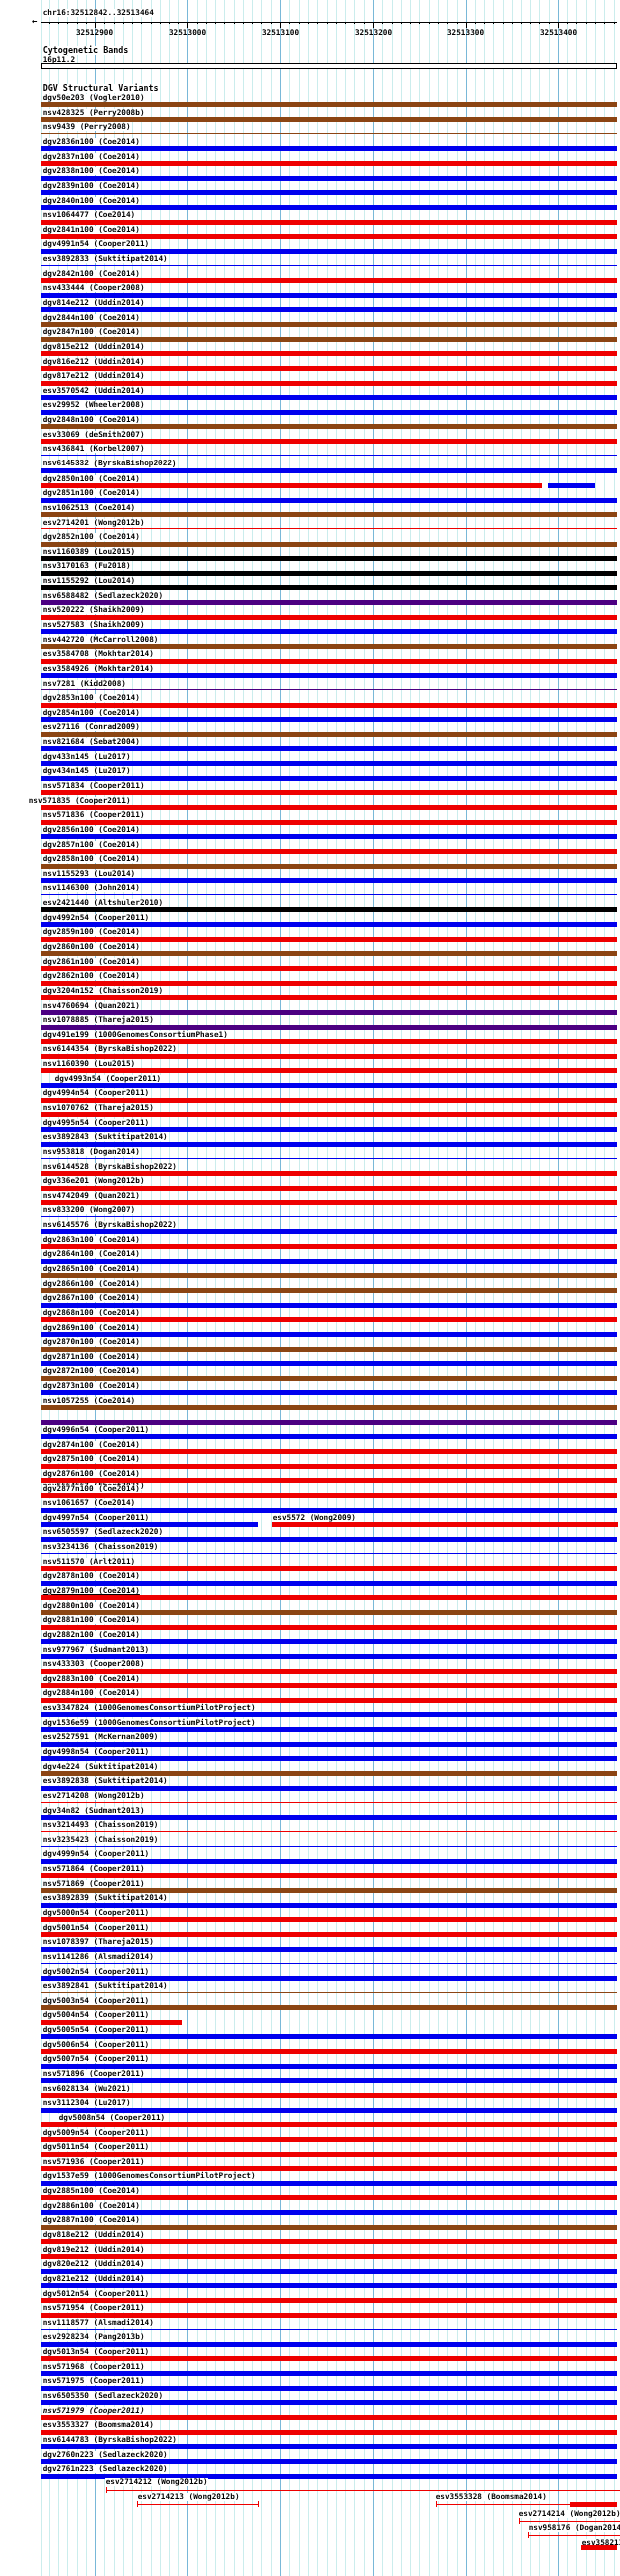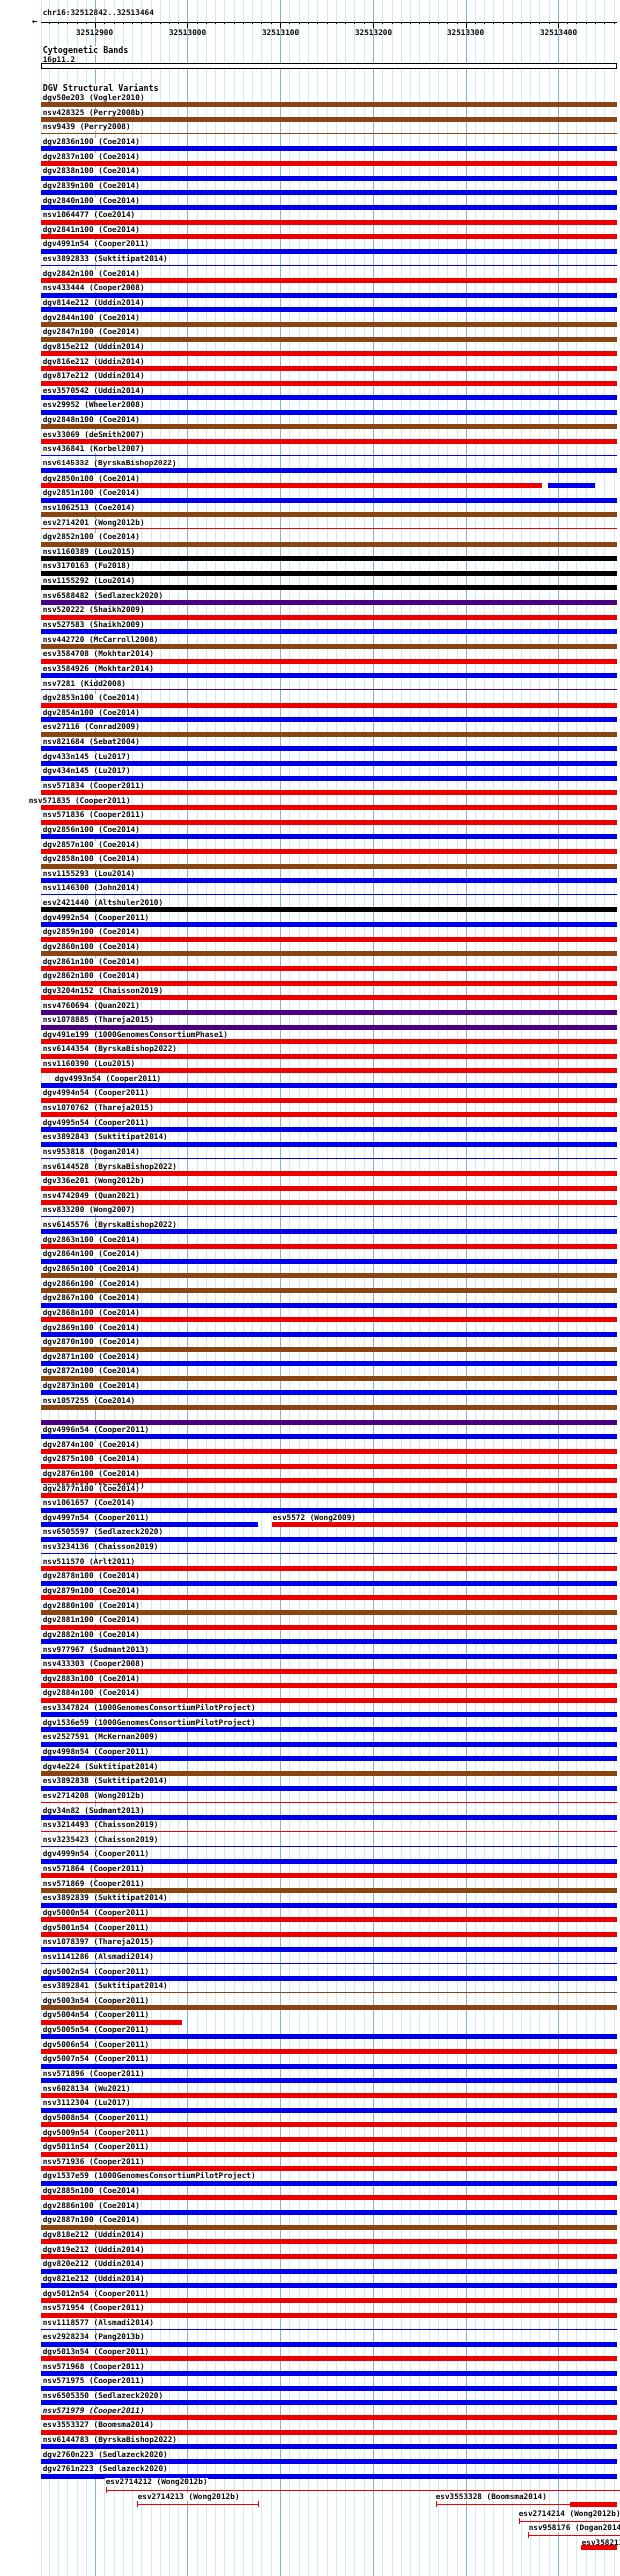--- a/index.html
+++ b/index.html
@@ -372,21 +372,21 @@
       <div class="lbl" style="left: 42px; top: 1514px; color: rgb(0, 0, 0);">dgv4997n54 (Cooper2011)</div>
       <div class="bar" style="left: 41px; top: 1522px; width: 217px; height: 4.9px; background: rgb(0, 0, 238);"></div>
       <div class="lbl" style="left: 42px; top: 1528px; color: rgb(0, 0, 0);">nsv6505597 (Sedlazeck2020)</div>
       <div class="bar" style="left: 41px; top: 1537px; width: 576px; height: 4.9px; background: rgb(0, 0, 238);"></div>
       <div class="lbl" style="left: 42px; top: 1543px; color: rgb(0, 0, 0);">nsv3234136 (Chaisson2019)</div>
       <div class="bar" style="left: 41px; top: 1553px; width: 576px; height: 1.4px; background: rgb(0, 0, 238);"></div>
       <div class="lbl" style="left: 42px; top: 1558px; color: rgb(0, 0, 0);">nsv511570 (Arlt2011)</div>
       <div class="bar" style="left: 41px; top: 1566px; width: 576px; height: 4.9px; background: rgb(238, 0, 0);"></div>
       <div class="lbl" style="left: 42px; top: 1572px; color: rgb(0, 0, 0);">dgv2878n100 (Coe2014)</div>
       <div class="bar" style="left: 41px; top: 1581px; width: 576px; height: 4.9px; background: rgb(0, 0, 238);"></div>
-      <div class="lbl" style="left: 42px; top: 1587px; color: rgb(0, 0, 0);">dgv2879n100 (Coe2014)</div>
+      <div class="lbl" style="left: 42px; top: 1587px; color: rgb(0, 0, 0); text-decoration: underline;">dgv2879n100 (Coe2014)</div>
       <div class="bar" style="left: 41px; top: 1595px; width: 576px; height: 4.9px; background: rgb(238, 0, 0);"></div>
       <div class="lbl" style="left: 42px; top: 1602px; color: rgb(0, 0, 0);">dgv2880n100 (Coe2014)</div>
       <div class="bar" style="left: 41px; top: 1610px; width: 576px; height: 4.9px; background: rgb(139, 69, 19);"></div>
       <div class="lbl" style="left: 42px; top: 1616px; color: rgb(0, 0, 0);">dgv2881n100 (Coe2014)</div>
       <div class="bar" style="left: 41px; top: 1625px; width: 576px; height: 4.9px; background: rgb(238, 0, 0);"></div>
       <div class="lbl" style="left: 42px; top: 1631px; color: rgb(0, 0, 0);">dgv2882n100 (Coe2014)</div>
       <div class="bar" style="left: 41px; top: 1639px; width: 576px; height: 4.9px; background: rgb(0, 0, 238);"></div>
       <div class="lbl" style="left: 42px; top: 1646px; color: rgb(0, 0, 0);">nsv977967 (Sudmant2013)</div>
       <div class="bar" style="left: 41px; top: 1654px; width: 576px; height: 4.9px; background: rgb(0, 0, 238);"></div>
       <div class="lbl" style="left: 42px; top: 1660px; color: rgb(0, 0, 0);">nsv433303 (Cooper2008)</div>
@@ -444,21 +444,21 @@
       <div class="lbl" style="left: 42px; top: 2041px; color: rgb(0, 0, 0);">dgv5006n54 (Cooper2011)</div>
       <div class="bar" style="left: 41px; top: 2049px; width: 576px; height: 4.9px; background: rgb(238, 0, 0);"></div>
       <div class="lbl" style="left: 42px; top: 2055px; color: rgb(0, 0, 0);">dgv5007n54 (Cooper2011)</div>
       <div class="bar" style="left: 41px; top: 2064px; width: 576px; height: 4.9px; background: rgb(0, 0, 238);"></div>
       <div class="lbl" style="left: 42px; top: 2070px; color: rgb(0, 0, 0);">nsv571896 (Cooper2011)</div>
       <div class="bar" style="left: 41px; top: 2078px; width: 576px; height: 4.9px; background: rgb(0, 0, 238);"></div>
       <div class="lbl" style="left: 42px; top: 2085px; color: rgb(0, 0, 0);">nsv6028134 (Wu2021)</div>
       <div class="bar" style="left: 41px; top: 2093px; width: 576px; height: 4.9px; background: rgb(238, 0, 0);"></div>
       <div class="lbl" style="left: 42px; top: 2099px; color: rgb(0, 0, 0);">nsv3112304 (Lu2017)</div>
       <div class="bar" style="left: 41px; top: 2108px; width: 576px; height: 4.9px; background: rgb(0, 0, 238);"></div>
-      <div class="lbl" style="left: 42px; top: 2114px; color: rgb(0, 0, 0);">dgv5008n54 (Cooper2011)</div>
+      <div class="lbl" style="left: 58px; top: 2114px; color: rgb(0, 0, 0);">dgv5008n54 (Cooper2011)</div>
       <div class="bar" style="left: 41px; top: 2122px; width: 576px; height: 4.9px; background: rgb(238, 0, 0);"></div>
       <div class="lbl" style="left: 42px; top: 2129px; color: rgb(0, 0, 0);">dgv5009n54 (Cooper2011)</div>
       <div class="bar" style="left: 41px; top: 2137px; width: 576px; height: 4.9px; background: rgb(238, 0, 0);"></div>
       <div class="lbl" style="left: 42px; top: 2143px; color: rgb(0, 0, 0);">dgv5011n54 (Cooper2011)</div>
       <div class="bar" style="left: 41px; top: 2152px; width: 576px; height: 4.9px; background: rgb(238, 0, 0);"></div>
       <div class="lbl" style="left: 42px; top: 2158px; color: rgb(0, 0, 0);">nsv571936 (Cooper2011)</div>
       <div class="bar" style="left: 41px; top: 2166px; width: 576px; height: 4.9px; background: rgb(238, 0, 0);"></div>
       <div class="lbl" style="left: 42px; top: 2172px; color: rgb(0, 0, 0);">dgv1537e59 (1000GenomesConsortiumPilotProject)</div>
       <div class="bar" style="left: 41px; top: 2181px; width: 576px; height: 4.9px; background: rgb(0, 0, 238);"></div>
       <div class="lbl" style="left: 42px; top: 2187px; color: rgb(0, 0, 0);">dgv2885n100 (Coe2014)</div>

